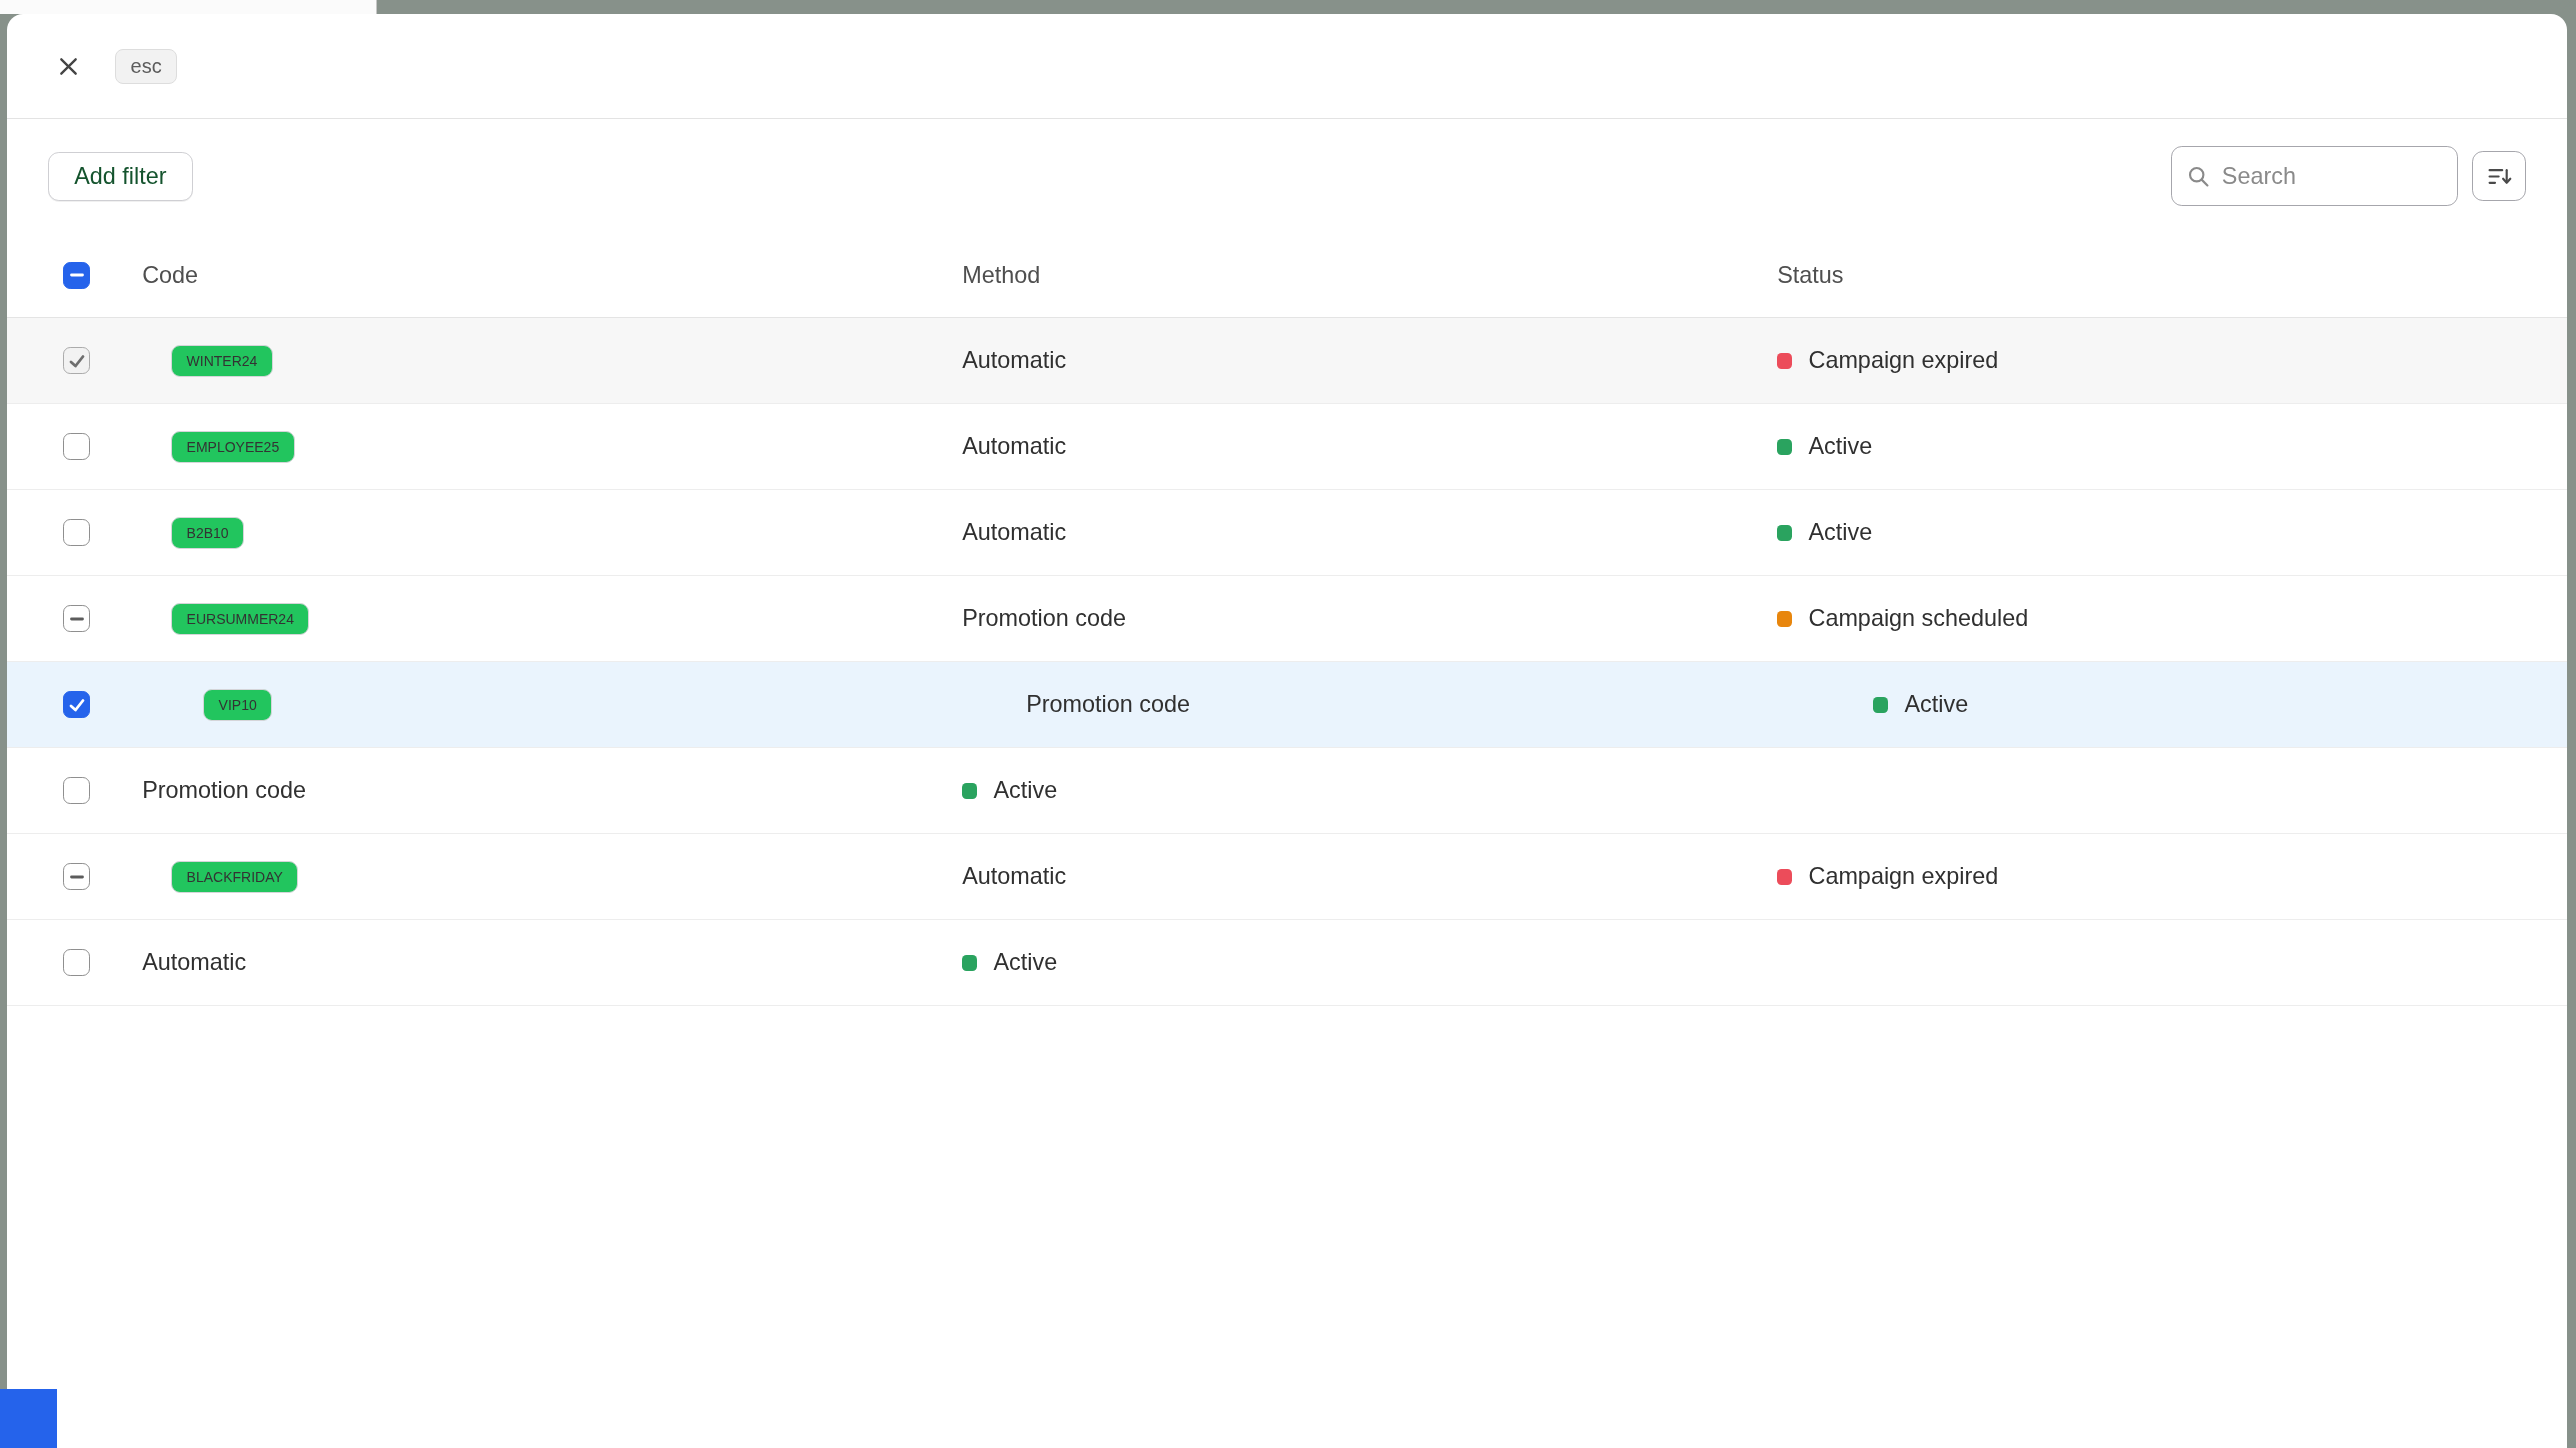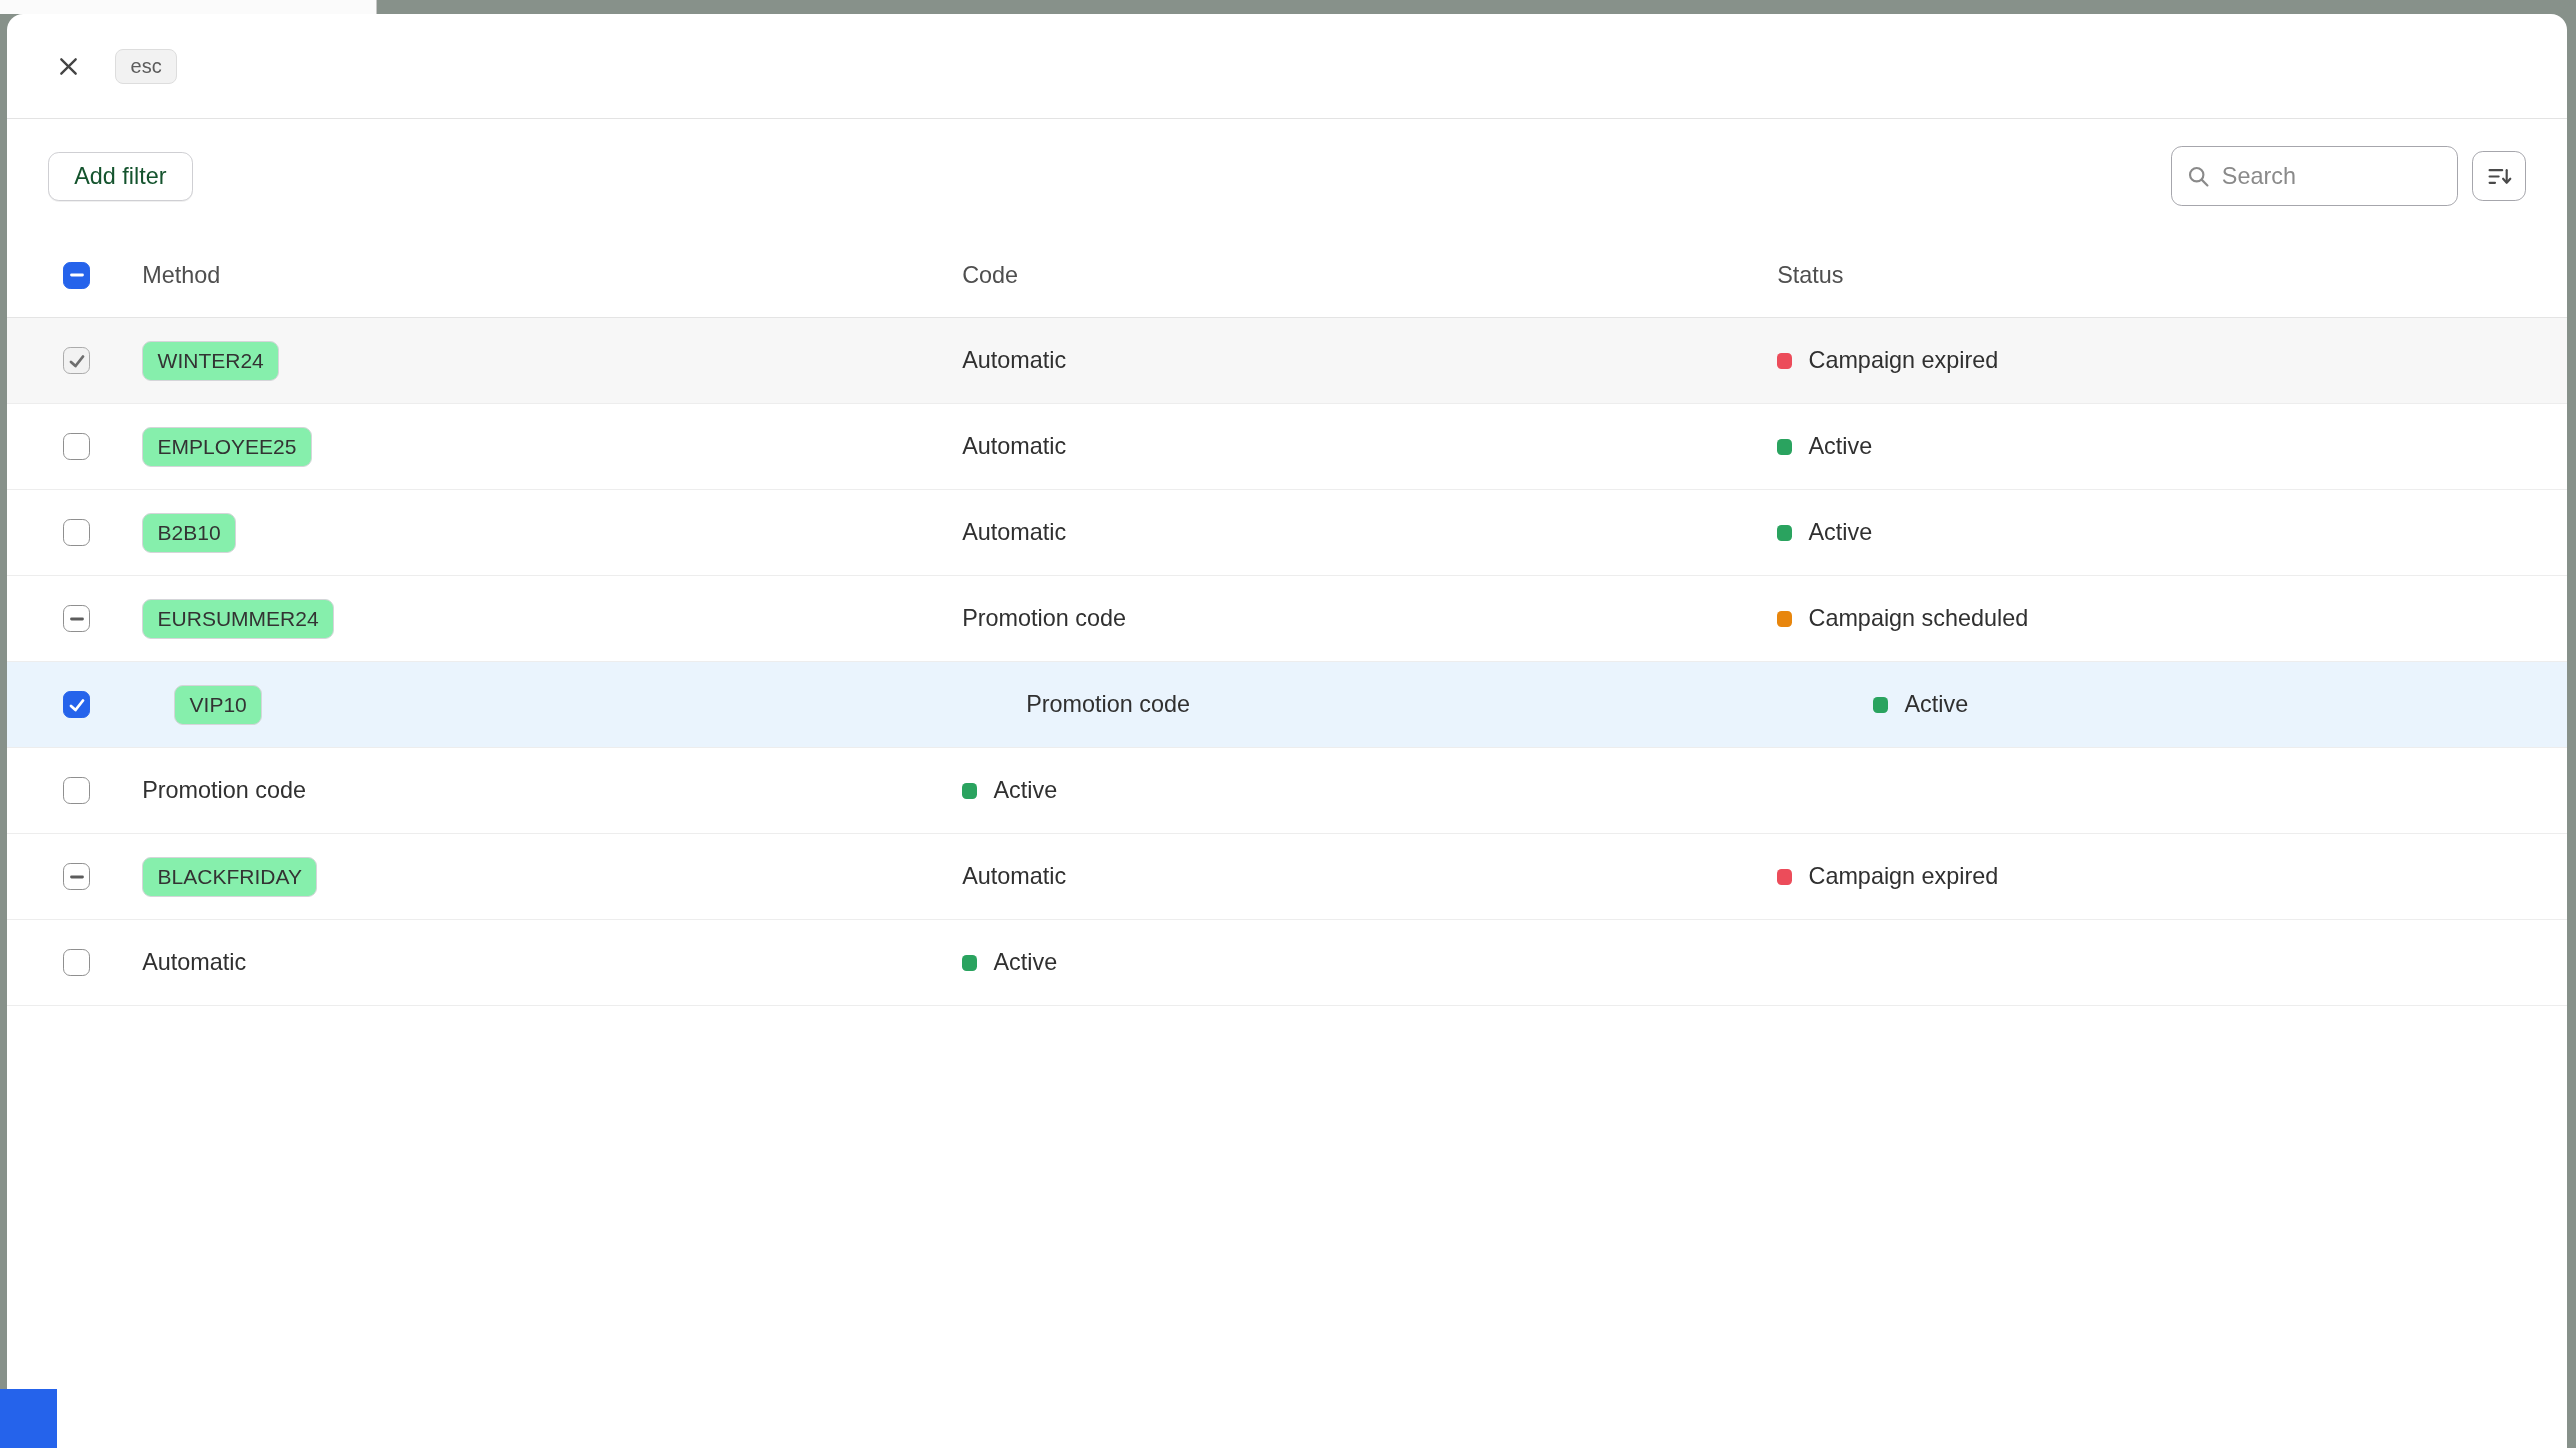--- a/index.html
+++ b/index.html
@@ -25,21 +25,21 @@
   .search-box input::placeholder { color: #8a8a8a; }
   .icon-btn { width: 54px; height: 50px; border: 1.3px solid #a6a6ac; border-radius: 10.8px; background: #fff; display: flex; align-items: center; justify-content: center; cursor: pointer; }
 
   
   .thead, .row { display: grid; grid-template-columns: 79px 820px 815px 1fr; align-items: center; padding-left: 56px; }
   .thead { height: 85px; border-bottom: 0.9px solid #e4e4e4; font-size: 23.4px; font-weight: 500; color: #4f4f4f; }
   .row { height: 86px; border-bottom: 0.9px solid #ededed; font-size: 23.4px; color: #303030; cursor: pointer; background: #fff; }
   .row.bg-gray { background: #f7f7f7; }
   .row.bg-blue { background: #eaf4fd; gap: 32px; }
 
-  .badge { display: inline-block; background: #86efac; border: 1.3px solid #d5d5d9; border-radius: 9px; padding: 7.2px 14.4px; font-size: 21px; color: #333333; line-height: 1.15; }
+  .badge { display: inline-block; background: #22c55e; border: 1.3px solid #d5d5d9; border-radius: 9px; padding: 7.2px 14.4px; font-size: 14px; color: #333333; line-height: 1.15; margin-left: 29px; }
 
   .status-cell { display: flex; align-items: center; gap: 16px; }
   .dot { width: 15.3px; height: 15.3px; border-radius: 4.5px; flex: 0 0 auto; }
 
   
   .checkbox { width: 27px; height: 27px; border-radius: 7.2px; border: 1.8px solid #8f8f8f; background: #ffffff; display: flex; align-items: center; justify-content: center; cursor: pointer; }
   .checkbox svg { display: none; width: 20px; height: 20px; stroke: currentColor; }
   .cb-checked, .cb-header-indeterminate { background: var(--accent, #2563eb); border-color: var(--accent, #2563eb); }
   .cb-checked .icon-check { display: block; color: #ffffff; }
   .cb-checked_disabled { background: #f2f2f2; border-color: #ababab; }
@@ -90,22 +90,22 @@
 
   <div class="thead">
     <div>
       <div class="checkbox cb-header-indeterminate">
 
         <svg class="icon-minus" viewBox="0 0 20 20" fill="none" stroke-width="2.8" stroke-linecap="round">
             <line x1="4.5" y1="10" x2="15.5" y2="10"></line>
           </svg>
       </div>
     </div>
+    <div>Code</div>
     <div>Method</div>
-    <div>Code</div>
     <div>Status</div>
   </div>
 
   <div>
       <div class="row bg-gray">
     <div>
       <div class="checkbox cb-checked_disabled">
         <svg class="icon-check" viewBox="0 0 20 20" fill="none" stroke-width="2.8" stroke-linecap="round" stroke-linejoin="round">
               <polyline points="4,11 8.5,15 16,5.5"></polyline>
             </svg>

